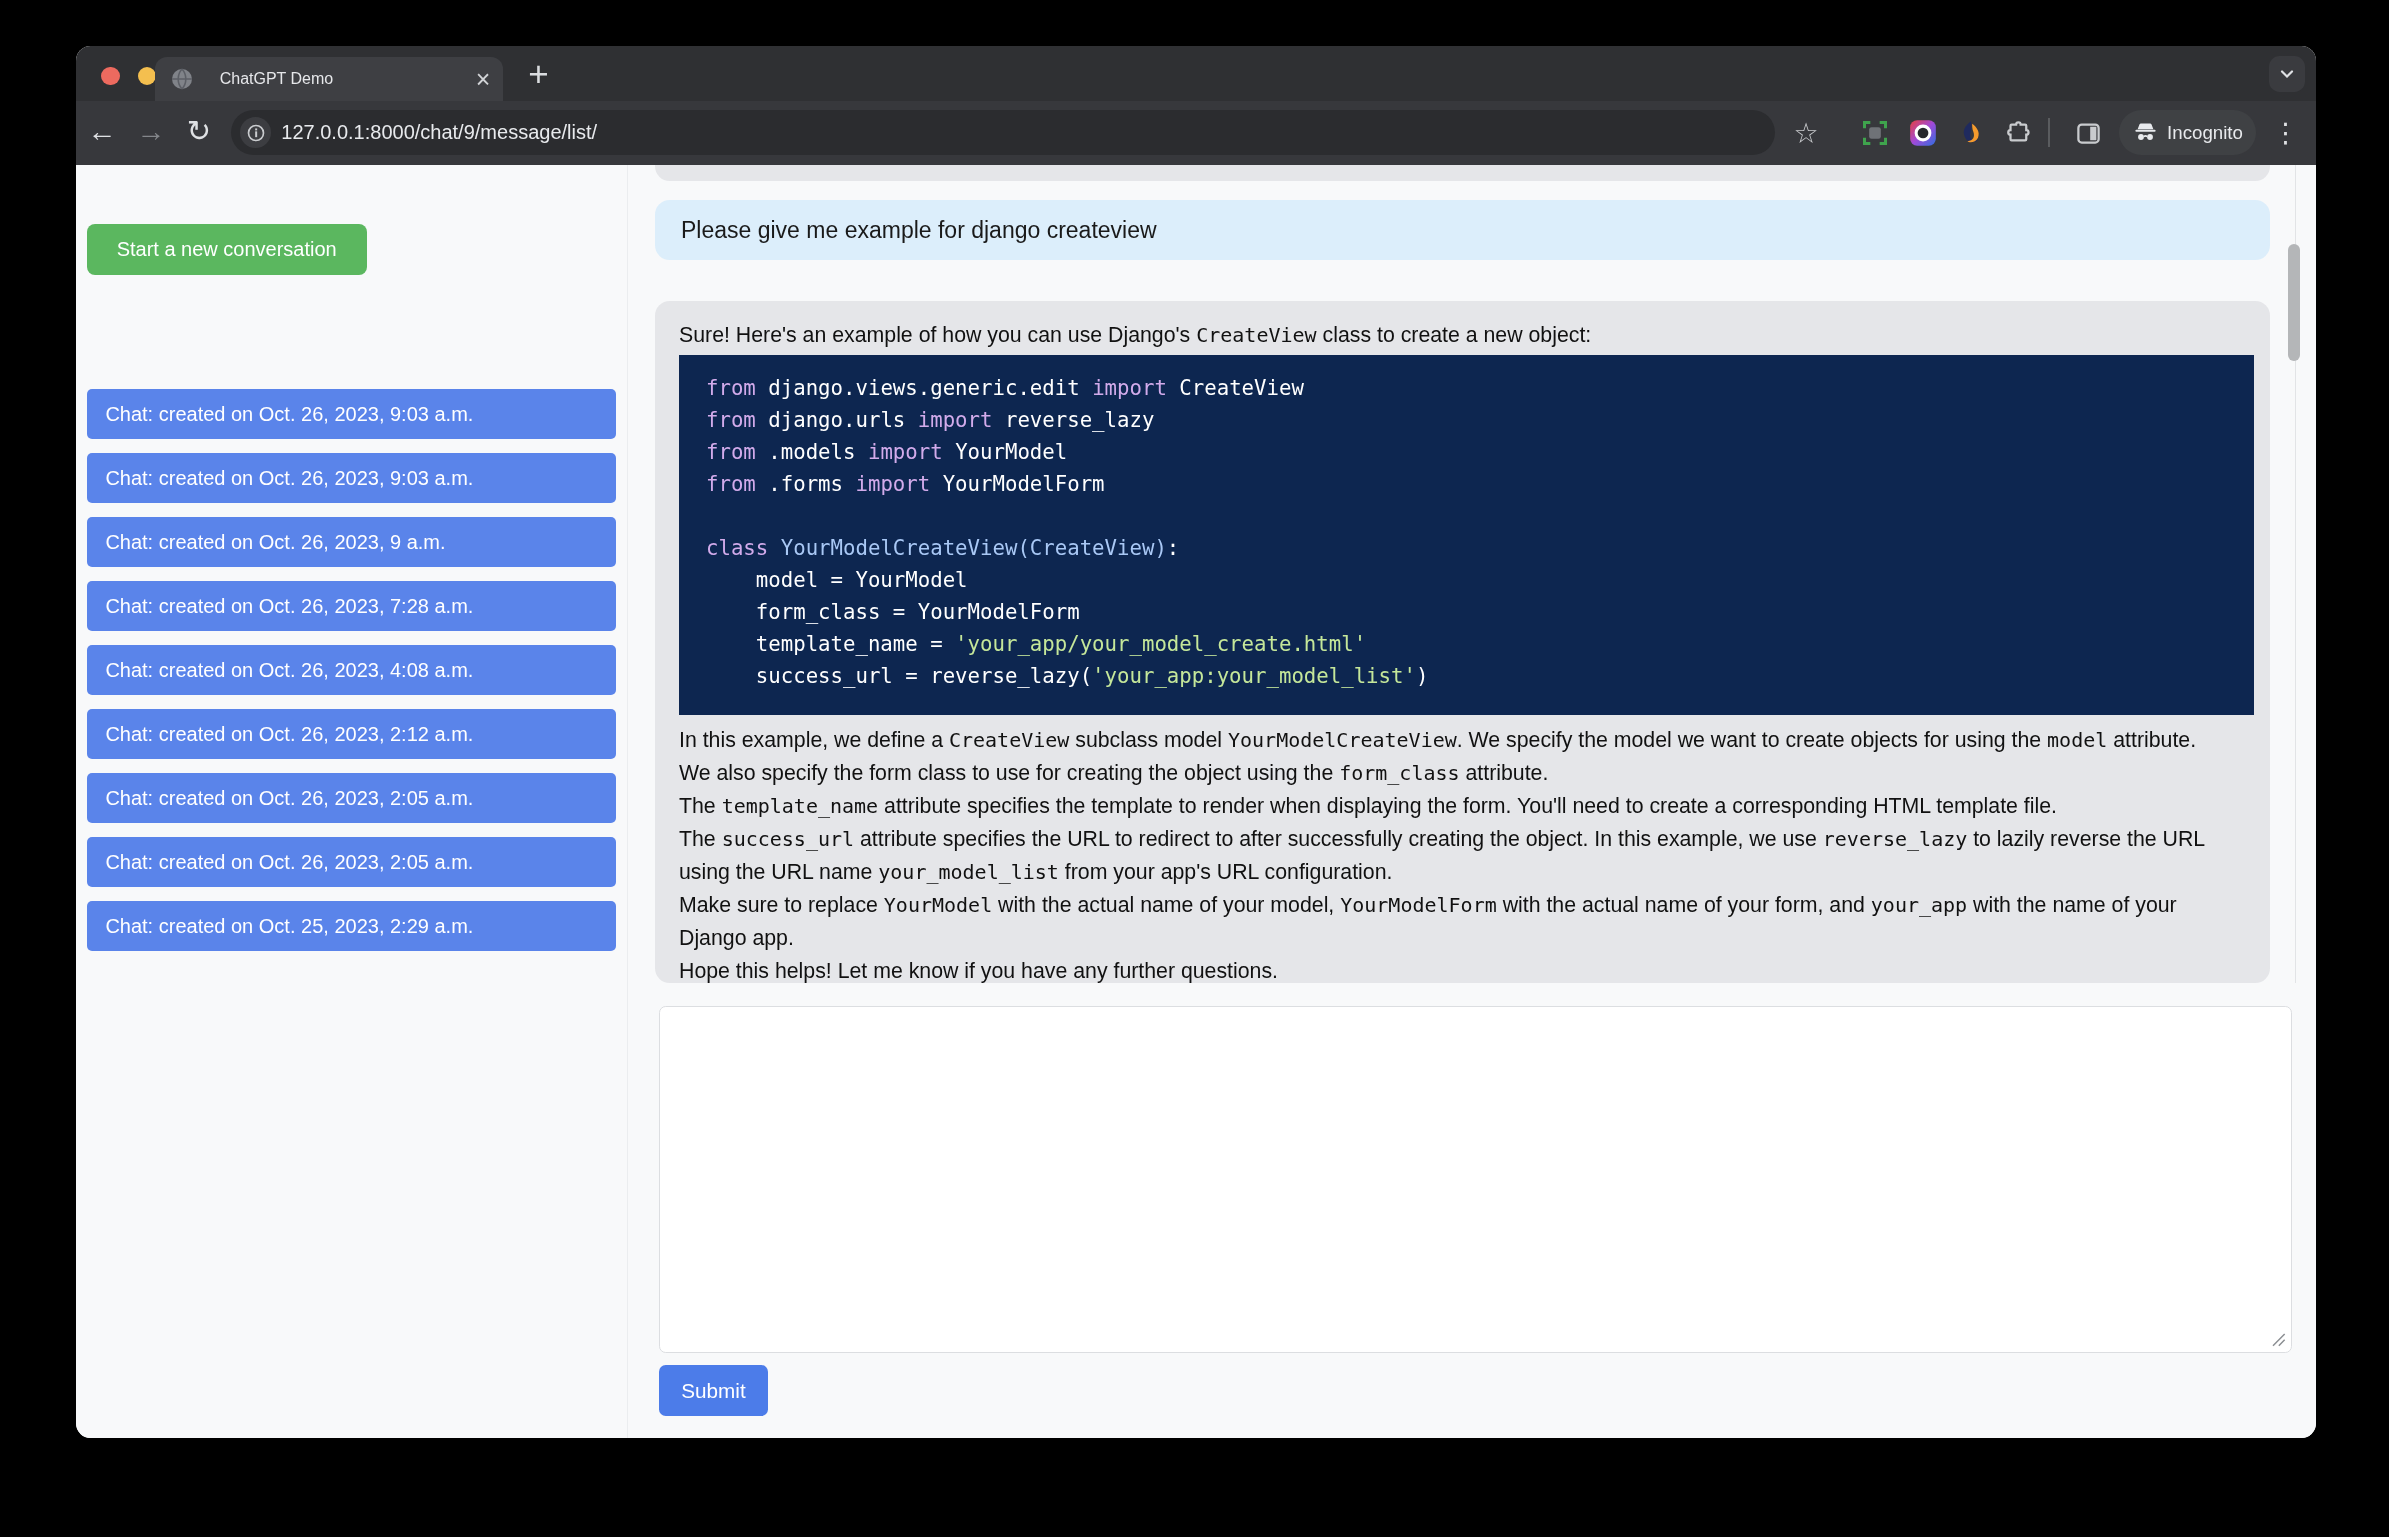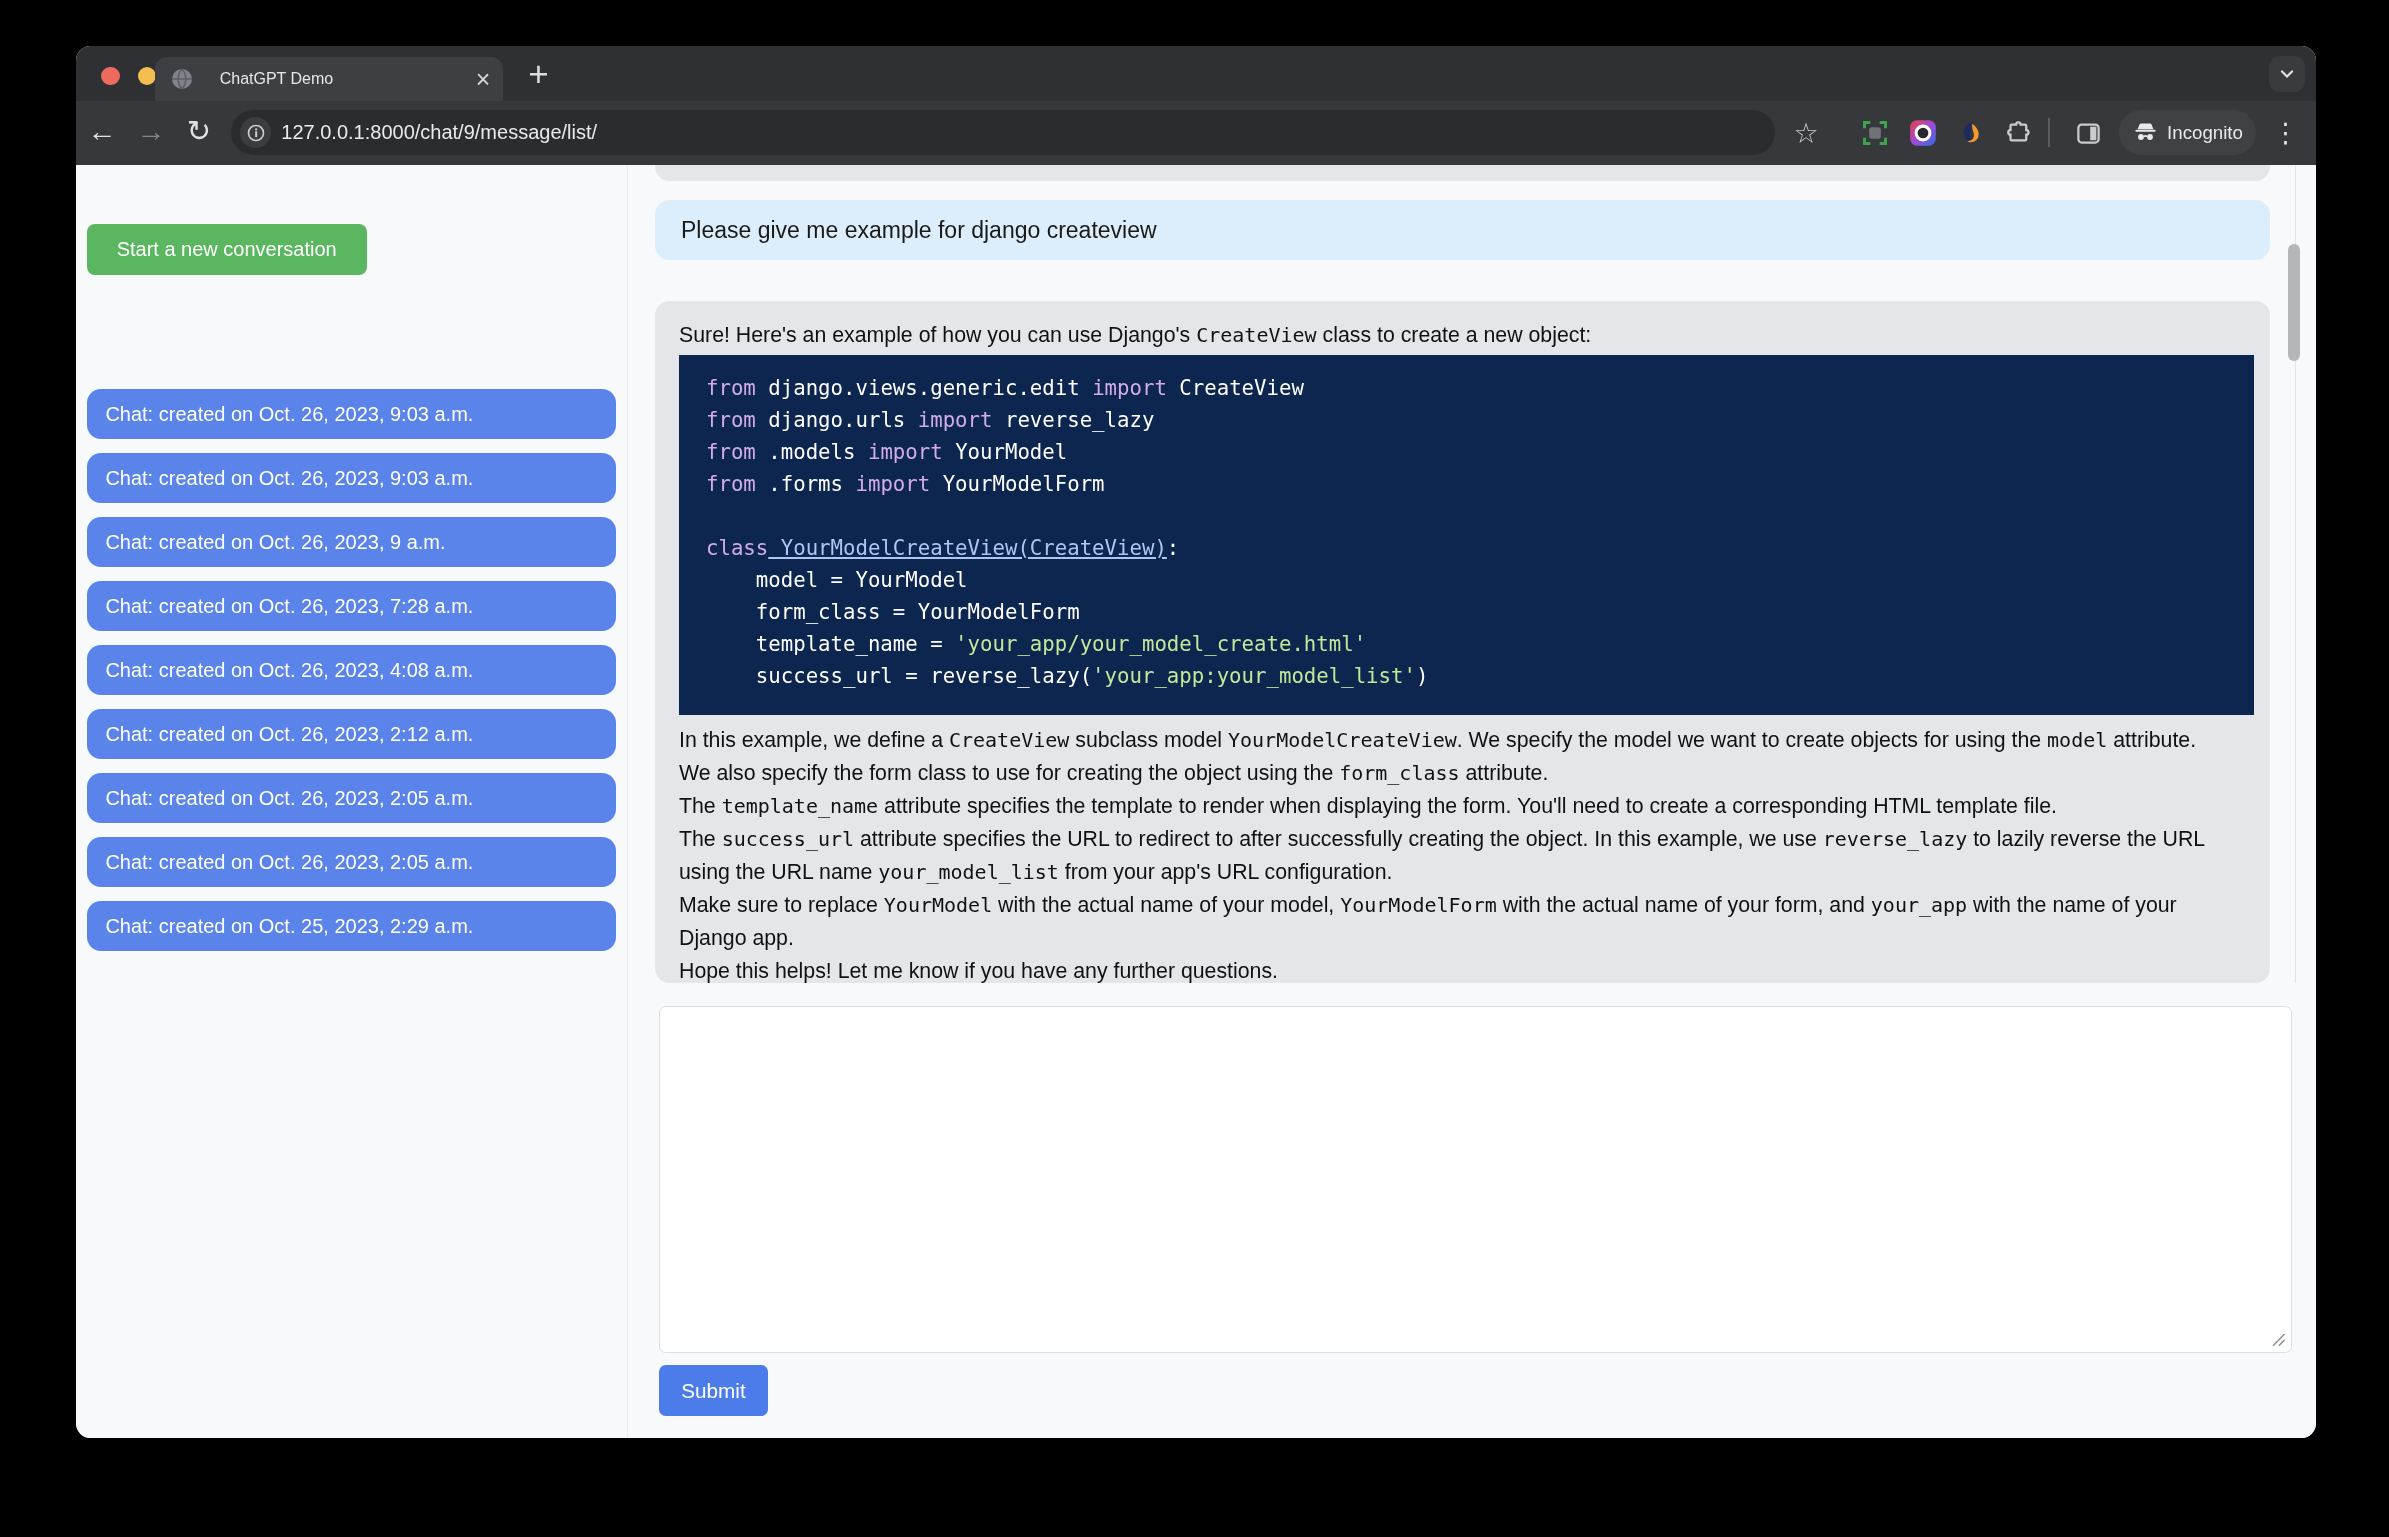--- a/index.html
+++ b/index.html
@@ -28,31 +28,31 @@
   .sep { position:absolute; left:1972px; top:17.3px; width:2px; height:29px; background:#5a5c5f; }
   .incog { position:absolute; left:2043px; top:9.3px; width:137px; height:45px; border-radius:23px; background:var(--incognito-bg); display:flex; align-items:center; justify-content:center; gap:8px; }
   .incog span { color:#e8eaed; font-size:18.7px; }
   .dots { color:#dfe1e4; font-size:27px; letter-spacing:0; }
 
   
   .page { position:absolute; left:0; top:119px; width:100%; height:1273px; background:var(--page-bg); }
   .side-divider { position:absolute; left:551px; top:0; width:1.3px; height:100%; background:#ebedef; }
   .btn-new { position:absolute; left:10.7px; top:59px; width:280px; height:51px; border-radius:8px; background:var(--new-button); color:#fff; font-size:20px; text-align:center; line-height:51px; }
   .chat-list { position:absolute; left:10.7px; top:224px; width:529px; }
-  .chat-btn { width:529px; height:50px; border-radius:14px; background:var(--sidebar-button); color:#fff; font-size:20px; line-height:50px; padding-left:18.7px; margin-bottom:14px; white-space:nowrap; overflow:hidden; }
+  .chat-btn { width:529px; height:50px; border-radius:5px; background:var(--sidebar-button); color:#fff; font-size:20px; line-height:50px; padding-left:18.7px; margin-bottom:14px; white-space:nowrap; overflow:hidden; }
 
   .bubble { position:absolute; left:579px; width:1615px; border-radius:14.7px; }
   .bubble.clipped { top:0; height:16px; border-radius:0 0 14.7px 14.7px; background:var(--assistant-bubble); }
   .bubble.user { top:35px; height:60px; background:var(--user-bubble); color:#1a1a1a; font-size:23px; line-height:60px; padding-left:26px; }
   .bubble.assistant { top:136px; height:682px; background:var(--assistant-bubble); color:#111; padding:18.7px 24px; font-size:21.3px; }
   .intro { line-height:31px; white-space:nowrap; }
   code { font-family:"DejaVu Sans Mono",monospace; font-size:20px; }
   .codeblock { margin-top:4px; width:1575px; height:360px; background:var(--code-bg); color:#fff; font-family:"DejaVu Sans Mono",monospace; font-size:20.7px; line-height:32px; padding:17.3px 0 0 27px; white-space:pre; overflow:hidden; }
   .tok-kw { color:var(--code-keyword); }
-  .tok-cls { color:var(--code-class);text-decoration:underline; }
+  .tok-cls { color:var(--code-class); }
   .tok-str { color:var(--code-string); }
   .explanation { margin-top:9.3px; line-height:33px; }
   .explanation > div { min-height:33px; }
 
   .msg-scroll-track { position:absolute; left:2219px; top:0; width:1.3px; height:818px; background:#e2e4e6; }
   .msg-scroll-thumb { position:absolute; left:2212px; top:79px; width:12px; height:117px; border-radius:6px; background:#b4b6b8; }
 
   .composer { position:absolute; left:583px; top:841px; width:1633px; height:347px; }
   .composer textarea { width:100%; height:100%; border:1.3px solid #dcdee1; border-radius:6.7px; background:#fff; resize:none; outline:none; font-size:21.3px; padding:16px; font-family:"Liberation Sans",sans-serif; }
   .resize-handle { position:absolute; right:4px; bottom:4px; width:20px; height:20px; }

